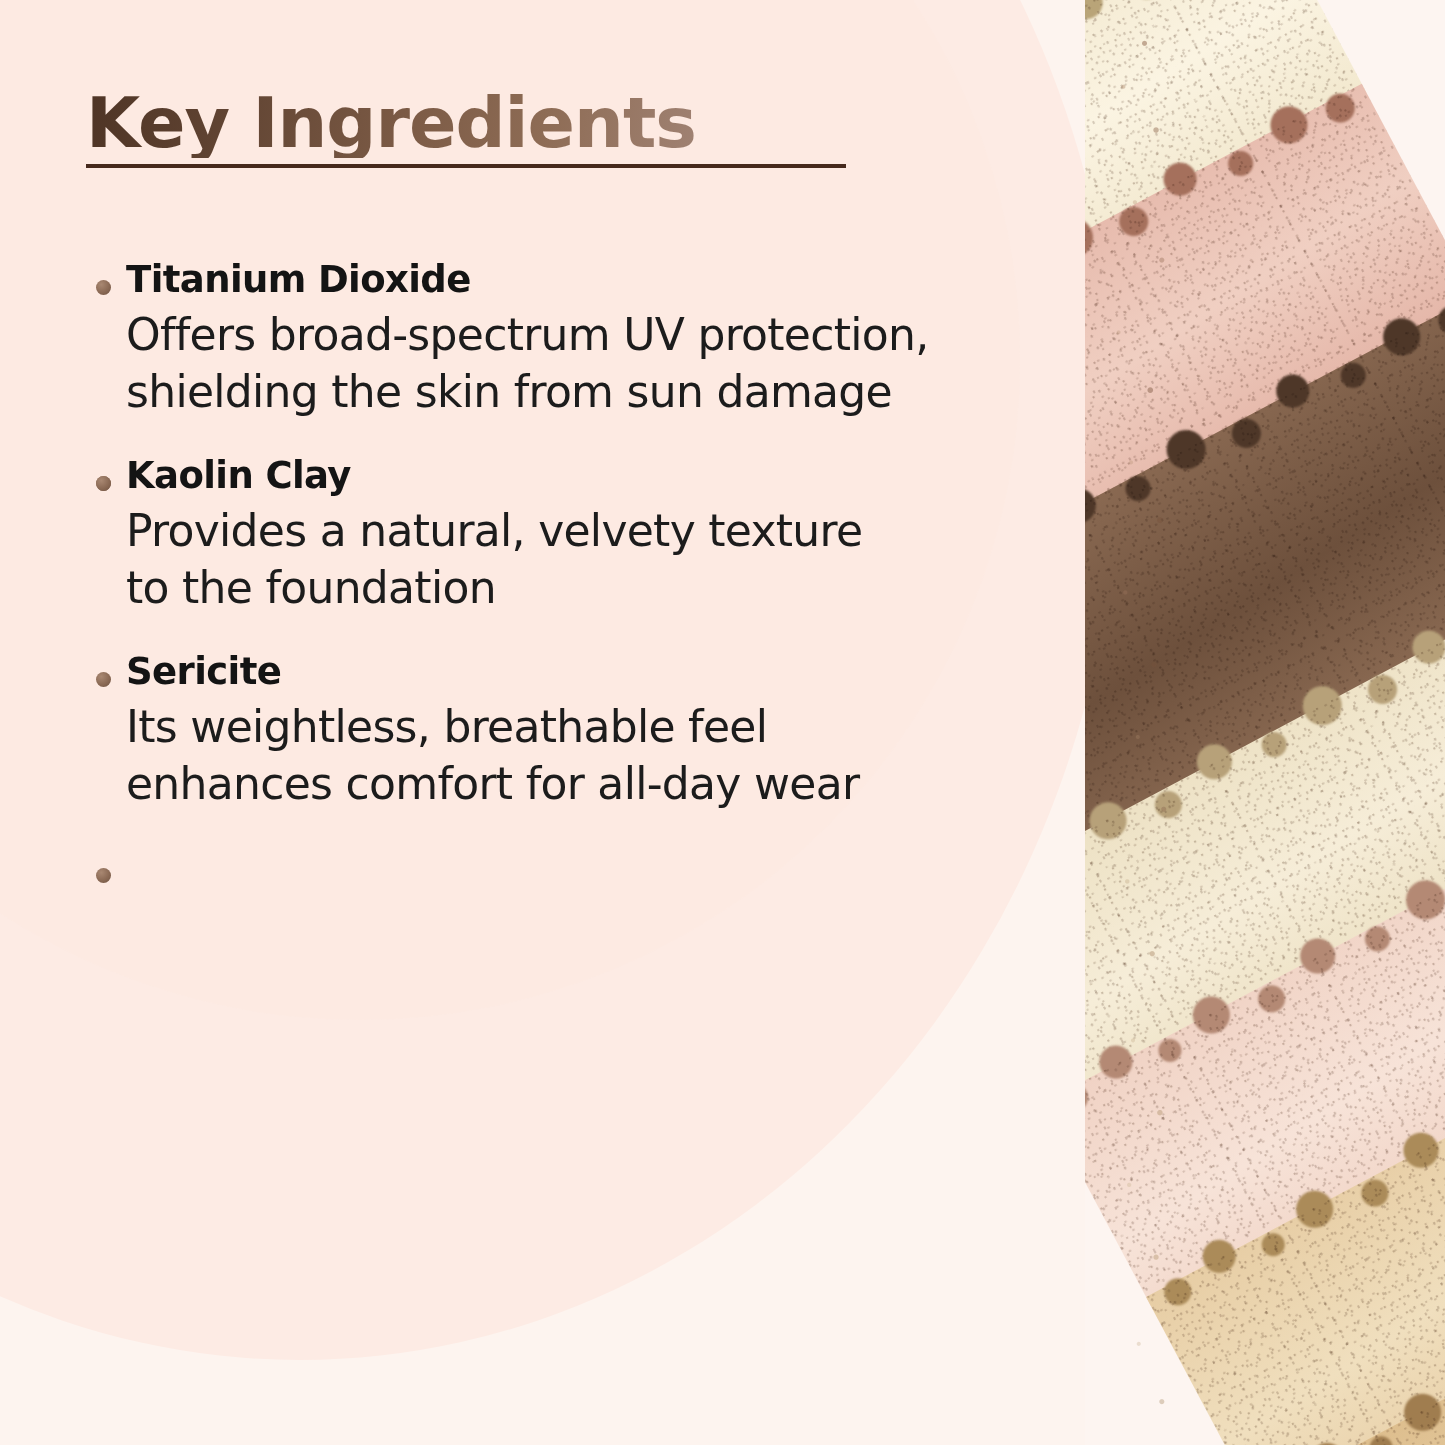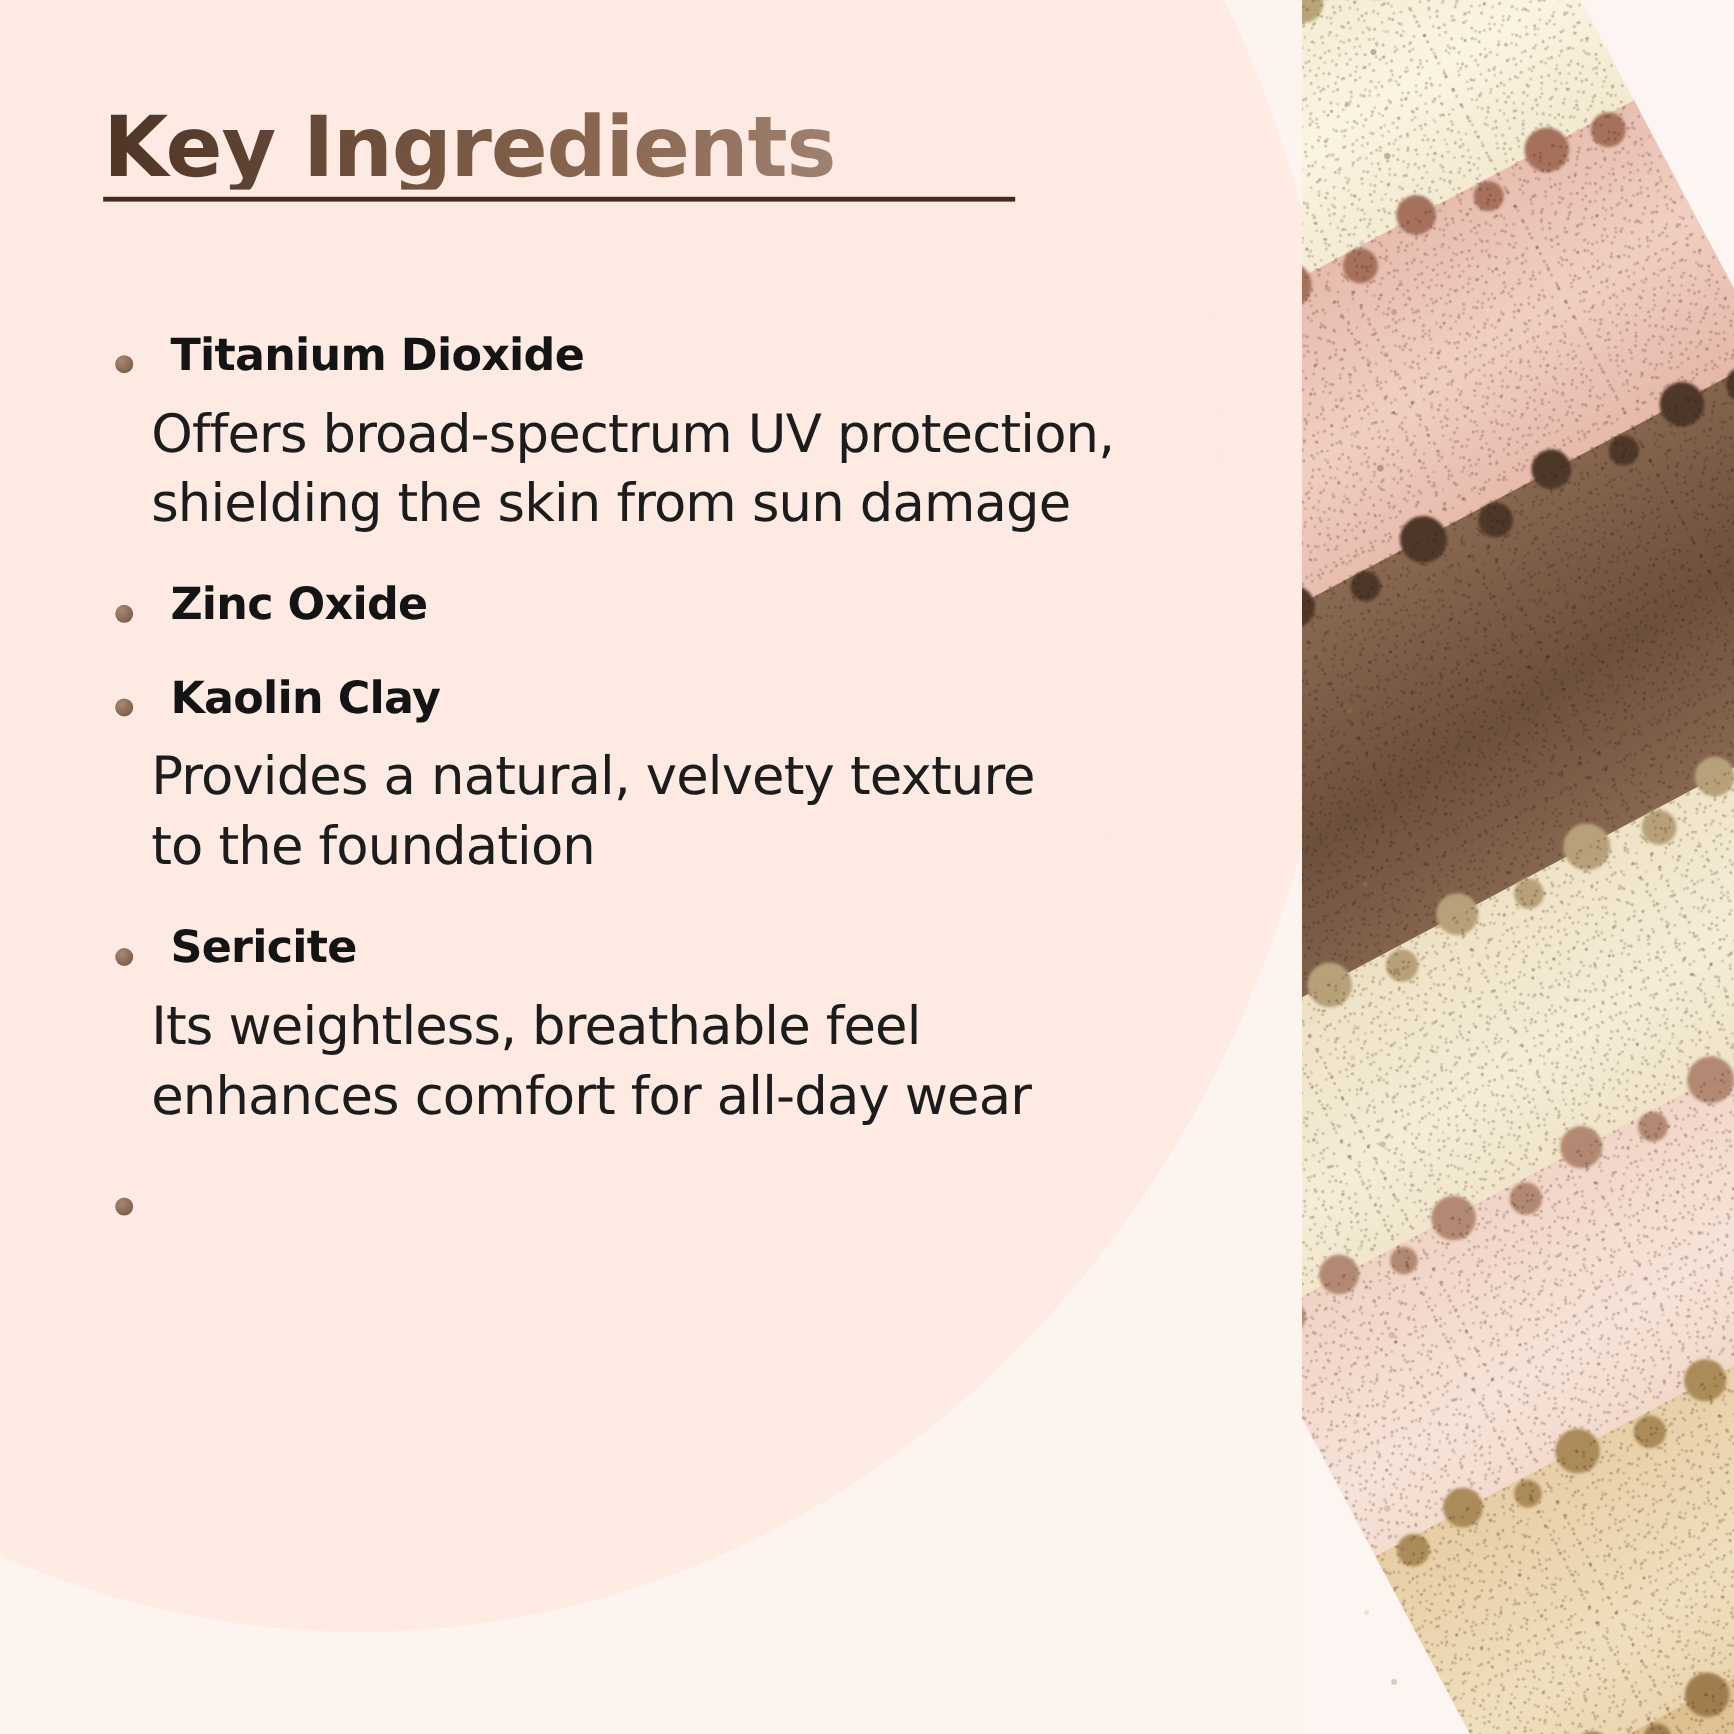--- a/index.html
+++ b/index.html
@@ -195,21 +195,21 @@
   .bullet {
     position: absolute;
     left: 10px;
     top: 22px;
     width: 15px;
     height: 15px;
     border-radius: 50%;
     background: radial-gradient(circle at 35% 30%, #a98872 0%, #8b6a55 55%, #6e5241 100%);
   }
   .item-name {
-    margin: 16px;
+    margin: 0;
     font-family: "DejaVu Sans", sans-serif;
     font-weight: bold;
     font-size: 37px;
     line-height: 1.18;
     letter-spacing: -.6px;
     color: #141414;
   }
   .item-desc {
     margin: 4px 0 0 0;
     font-family: "DejaVu Sans", sans-serif;
@@ -274,21 +274,20 @@
 
   <div class="list" id="ingredient-list">
       <div class="item">
         <span class="bullet"></span>
         <p class="item-name">Titanium Dioxide</p>
         <p class="item-desc">Offers broad-spectrum UV protection,
 shielding the skin from sun damage</p>
       </div>
       <div class="item">
         <span class="bullet"></span>
-        <p class="item-name">Zinc Oxide</p>
       </div>
       <div class="item">
         <span class="bullet"></span>
         <p class="item-name">Kaolin Clay</p>
         <p class="item-desc">Provides a natural, velvety texture
 to the foundation</p>
       </div>
       <div class="item">
         <span class="bullet"></span>
         <p class="item-name">Sericite</p>

